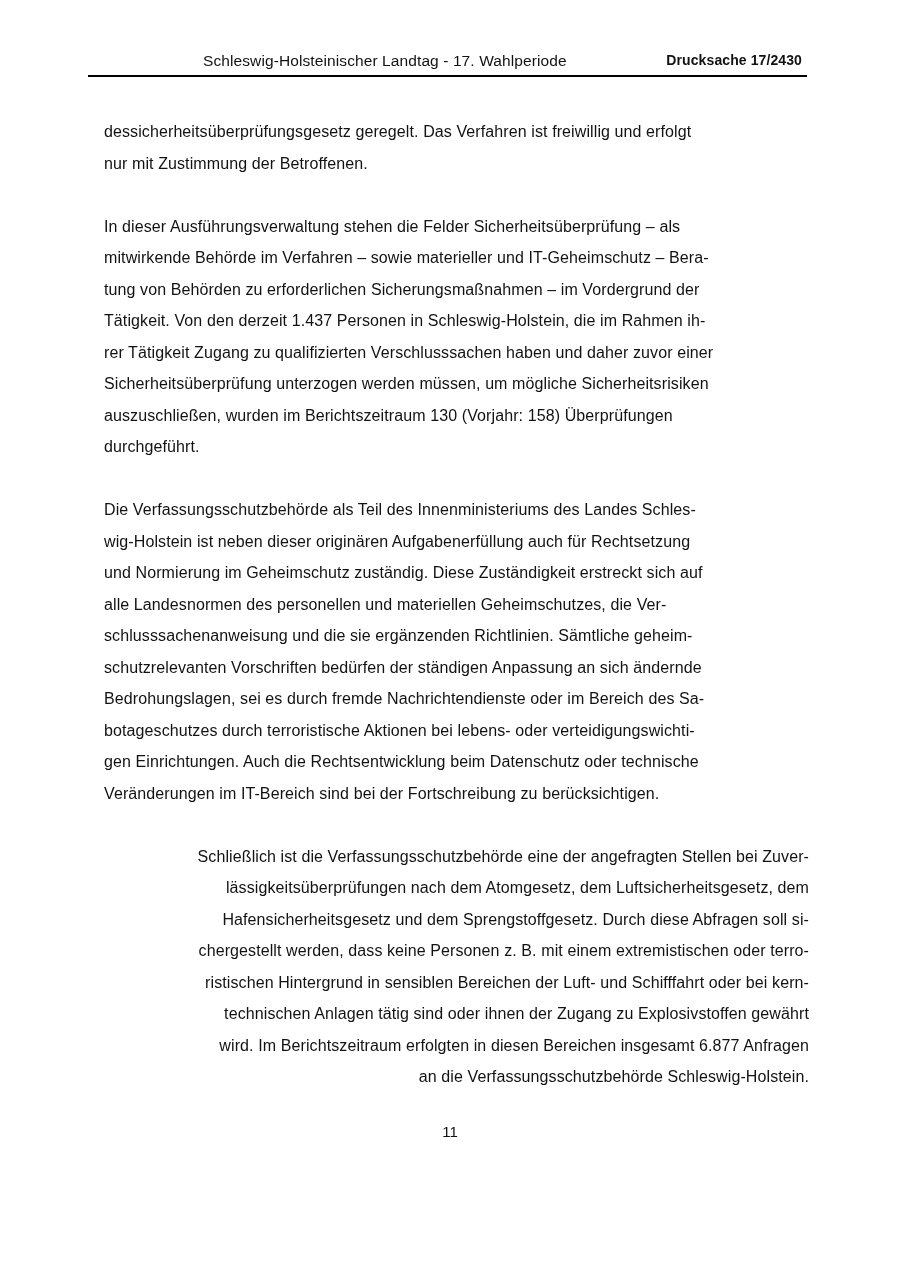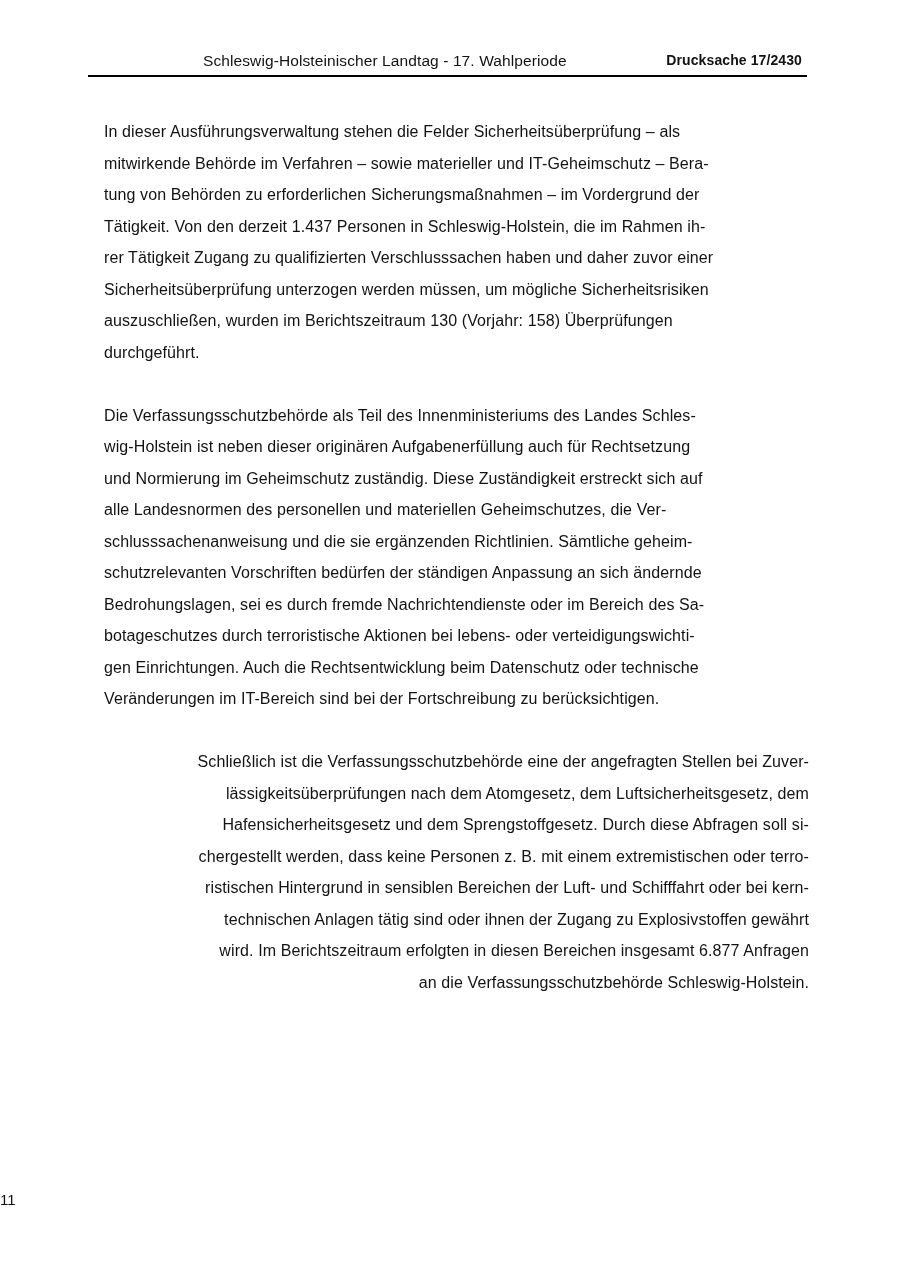--- a/index.html
+++ b/index.html
@@ -59,38 +59,40 @@
     margin: 0 0 31.5px 0;
     white-space: pre-line;
   }
   .doc-body p:last-child {
     margin-bottom: 0;
     text-align: right;
   }
   .page-footer {
     position: absolute;
     left: 0;
-    top: 1191px;
+    top: 1123px;
     width: 900px;
-    text-align: left;
+    text-align: center;
     font-size: 15px;
   }
 </style>
 </head>
 <body>
 
 <div class="page">
 
   <div class="header-left">Schleswig-Holsteinischer Landtag - 17. Wahlperiode</div>
 
   <div class="header-right">Drucksache 17/2430</div>
 
   <div class="header-rule"></div>
 
   <div class="doc-body">
+    <p>dessicherheitsüberprüfungsgesetz geregelt. Das Verfahren ist freiwillig und erfolgt
+nur mit Zustimmung der Betroffenen.</p>
     <p>In dieser Ausführungsverwaltung stehen die Felder Sicherheitsüberprüfung – als
 mitwirkende Behörde im Verfahren – sowie materieller und IT-Geheimschutz – Bera-
 tung von Behörden zu erforderlichen Sicherungsmaßnahmen – im Vordergrund der
 Tätigkeit. Von den derzeit 1.437 Personen in Schleswig-Holstein, die im Rahmen ih-
 rer Tätigkeit Zugang zu qualifizierten Verschlusssachen haben und daher zuvor einer
 Sicherheitsüberprüfung unterzogen werden müssen, um mögliche Sicherheitsrisiken
 auszuschließen, wurden im Berichtszeitraum 130 (Vorjahr: 158) Überprüfungen
 durchgeführt.</p>
     <p>Die Verfassungsschutzbehörde als Teil des Innenministeriums des Landes Schles-
 wig-Holstein ist neben dieser originären Aufgabenerfüllung auch für Rechtsetzung

